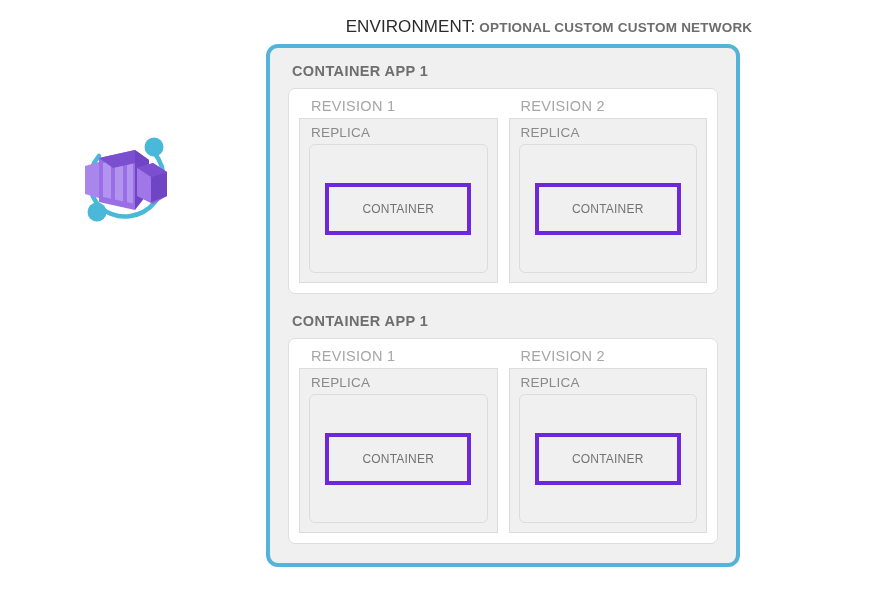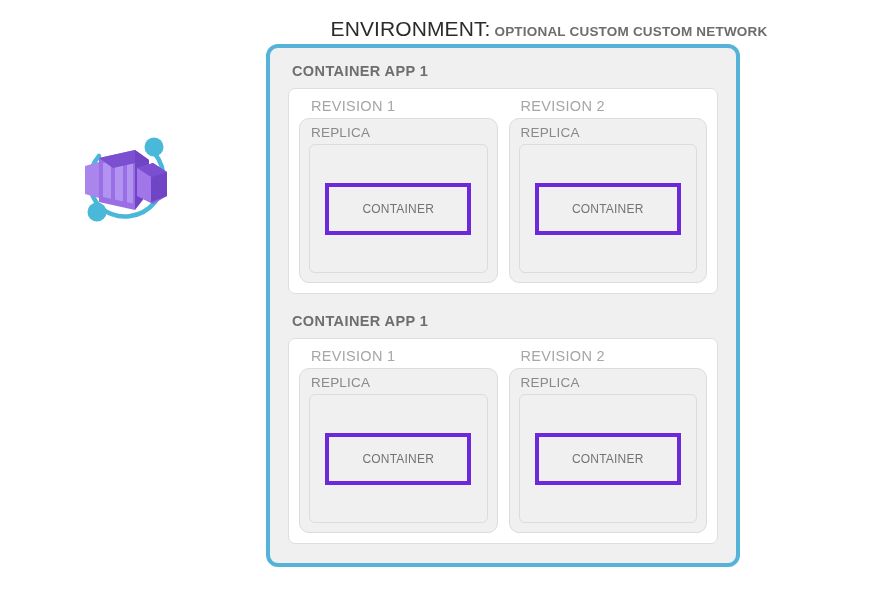--- a/index.html
+++ b/index.html
@@ -44,21 +44,21 @@
   
   .env-title {
     position: absolute;
     left: 266px;
     top: 17px;
     width: 566px;
     text-align: center;
     white-space: nowrap;
   }
   .env-title .main {
-    font-size: 21px;
+    font-size: 17px;
     color: #2b2b2b;
     letter-spacing: 0.1px;
   }
   .env-title .sub {
     font-size: 13.5px;
     font-weight: bold;
     color: #6d6d6d;
     letter-spacing: 0.2px;
     margin-left: 4px;
   }
@@ -123,21 +123,21 @@
     font-size: 14.5px;
     color: #a6a6a6;
     letter-spacing: 0.3px;
     padding: 0 0 4px 12px;
   }
   .replica {
     flex: 1 1 auto;
     box-sizing: border-box;
     background: #f0f0f0;
     border: 1px solid #dcdcdc;
-    border-radius: 10px;
+    border-radius: 0;
     padding: 6px 9px 9px 9px;
     display: flex;
     flex-direction: column;
   }
   .replica-label {
     font-size: 13.5px;
     color: #8a8a8a;
     letter-spacing: 0.2px;
     padding: 0 0 4px 2px;
   }

